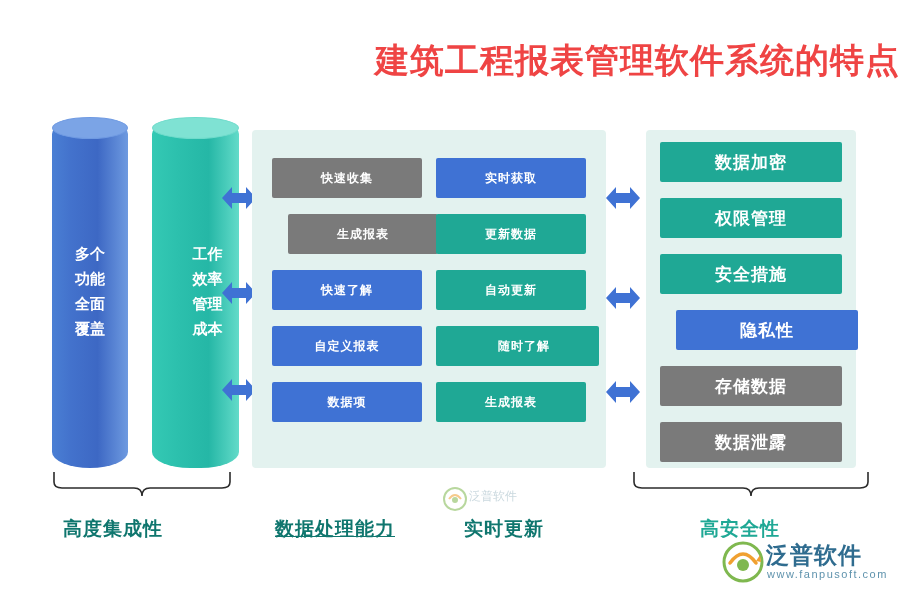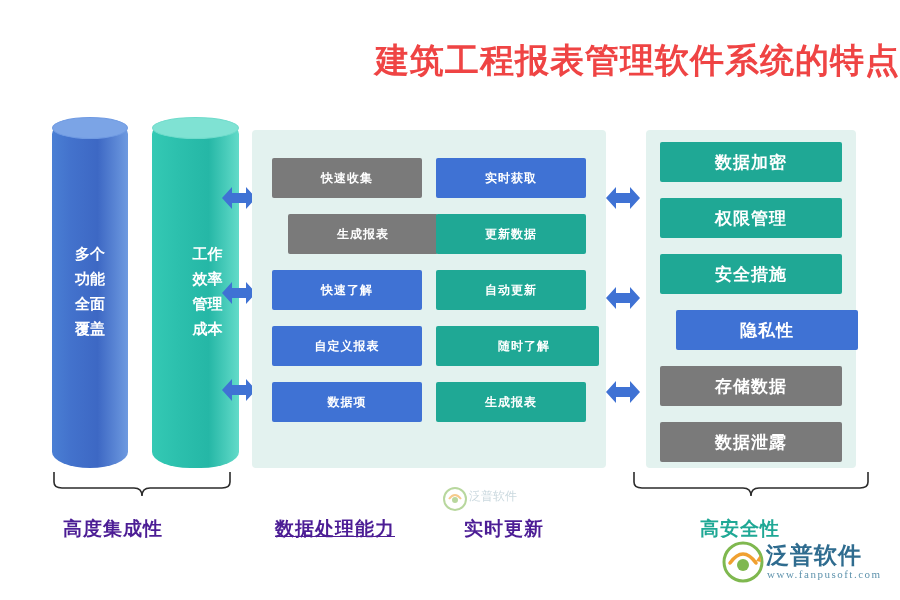--- a/index.html
+++ b/index.html
@@ -156,21 +156,21 @@
   
   .brace { position: absolute; }
   .bottom-label {
     position: absolute;
     font-size: 19px;
     font-weight: bold;
     letter-spacing: 1px;
     white-space: nowrap;
     font-family: "Liberation Sans", sans-serif;
   }
-  .bl-blue { color: #4c1d95; }
+  .bl-blue { color: #0f766e; }
   .bl-teal { color: #1fa895; }
 
   
   #watermark {
     position: absolute;
     left: 443px;
     top: 487px;
     width: 100px;
     height: 36px;
     opacity: 0.55;
@@ -200,21 +200,21 @@
     letter-spacing: 1px;
     font-family: "Liberation Sans", sans-serif;
   }
   #logo .logo-sub {
     position: absolute;
     left: 45px;
     top: 28px;
     font-size: 11px;
     color: #5f93ad;
     letter-spacing: 1.5px;
-    font-family: Liberation Serif, serif;
+    font-family: Liberation Sans, sans-serif;
   }
 </style>
 </head>
 <body>
 
 <div id="stage">
 
   <div class="title">建筑工程报表管理软件系统的特点</div>
 
   <div class="cyl" id="cyl-blue">

